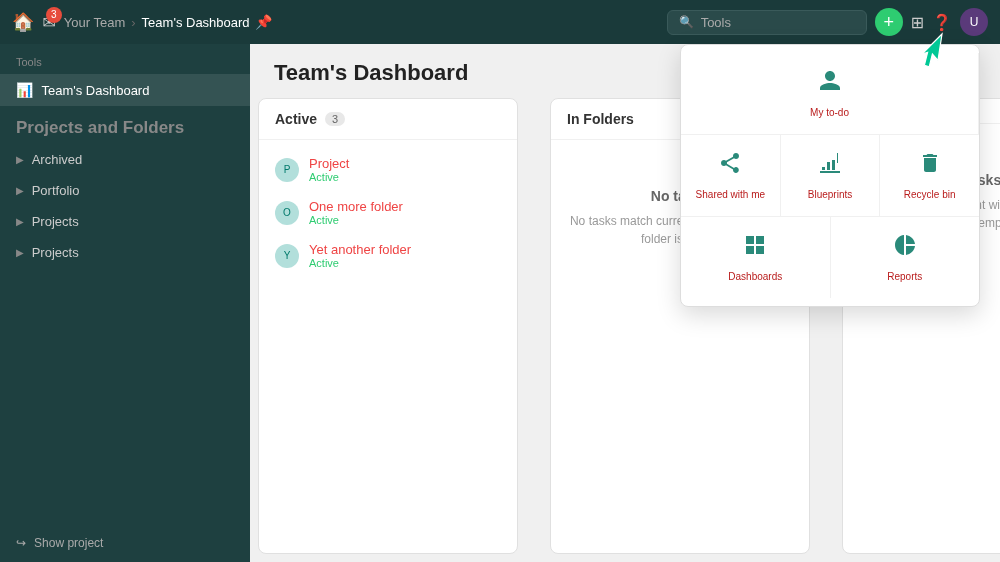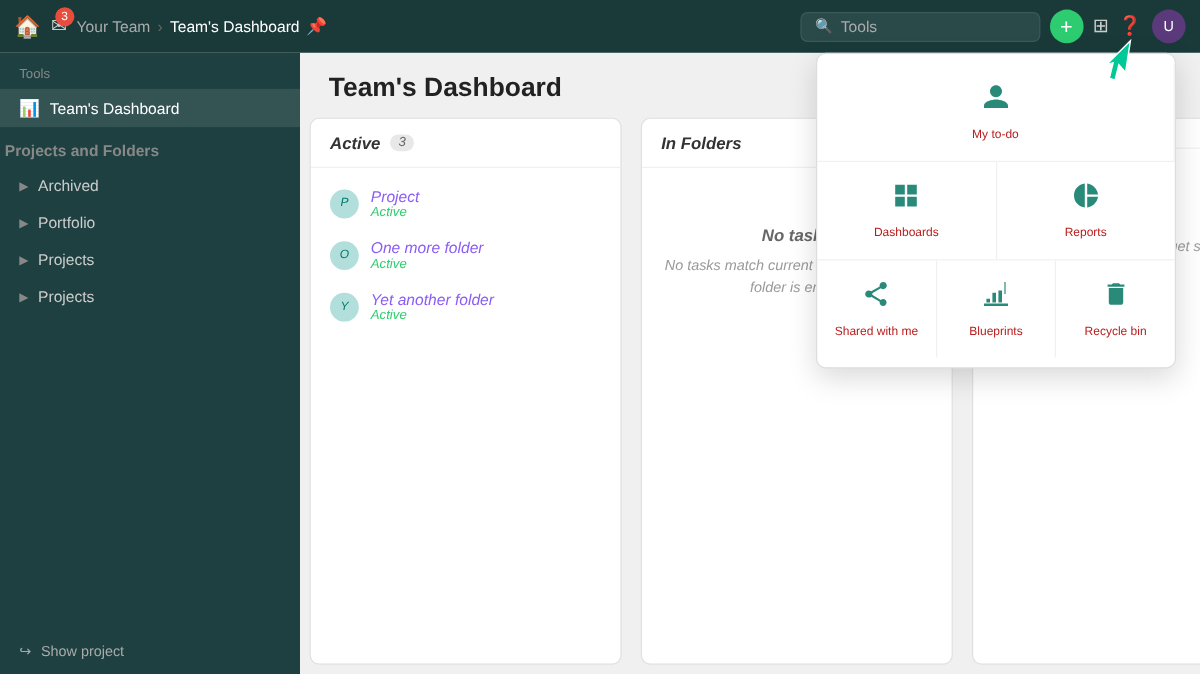--- a/index.html
+++ b/index.html
@@ -61,35 +61,35 @@
     .sidebar-item {
       display: flex; align-items: center; gap: 8px;
       padding: 8px 16px; cursor: pointer; color: #ccc;
       font-size: 13px;
     }
     .sidebar-item.active { background: rgba(255,255,255,0.1); color: #fff; }
     .sidebar-item .chevron { font-size: 10px; color: #888; }
     .sidebar-item .item-icon { font-size: 14px; color: #aaa; }
 
     .sidebar-projects-title {
-      font-size: 13px;
+      font-size: 17px;
       font-weight: 600;
       color: #888;
-      padding: 12px 4px 6px;
+      padding: 12px 16px 6px;
     }
 
     .sidebar-bottom { margin-top: auto; padding: 12px 16px; }
     .show-spaces { display: flex; align-items: center; gap: 8px; color: #aaa; font-size: 12px; cursor: pointer; }
 
     
     .content { flex: 1; display: flex; flex-direction: column; overflow: hidden; background: #f0f0f0; }
     .content-header { padding: 16px 24px 12px; background: #f0f0f0; }
     .content-title { font-size: 22px; font-weight: 600; color: #222; }
 
-    .widgets-area { display: flex; gap: 0; flex: 1; overflow: hidden; font-style: italic; }
+    .widgets-area { display: flex; gap: 16px; flex: 1; overflow: hidden; }
 
     .widget-card {
       background: #fff;
       border: 1px solid #e0e0e0;
       border-radius: 8px;
       margin: 0 8px 8px;
       flex: 1;
       display: flex;
       flex-direction: column;
       overflow: hidden;
@@ -97,21 +97,21 @@
     }
     .widget-header { padding: 12px 16px; border-bottom: 1px solid #f0f0f0; display: flex; align-items: center; gap: 8px; }
     .widget-title { font-size: 14px; font-weight: 600; color: #333; }
     .widget-count { background: #e8e8e8; color: #666; font-size: 11px; border-radius: 10px; padding: 1px 7px; }
     .widget-body { flex: 1; padding: 8px 0; overflow-y: auto; }
 
     .project-item { display: flex; align-items: center; gap: 10px; padding: 8px 16px; cursor: pointer; }
     .project-icon { width: 24px; height: 24px; border-radius: 50%; background: #ddd; display: flex; align-items: center; justify-content: center; font-size: 10px; color: #888; flex-shrink: 0; }
     .project-icon.teal { background: #b2dfdb; color: #00796b; }
     .project-info { display: flex; flex-direction: column; }
-    .project-name { font-size: 13px; color: #8b5cf6; }
+    .project-name { font-size: 13px; color: #ef4444; }
     .project-status { font-size: 11px; color: #2ecc71; font-weight: 500; }
 
     .no-tasks { text-align: center; padding: 40px 16px; color: #999; }
     .no-tasks-title { font-size: 14px; font-weight: 600; color: #666; margin-bottom: 8px; }
     .no-tasks-text { font-size: 12px; color: #999; line-height: 1.5; }
 
     
     .dropdown-overlay {
       position: fixed;
       top: 44px;
@@ -287,61 +287,61 @@
       </span>
       <span class="dropdown-item-label">My to-do</span>
     </div>
     <div class="dropdown-divider-v"></div>
   </div>
 
   <div class="dropdown-row">
     <div class="dropdown-item">
       <span class="dropdown-item-icon teal">
         <svg width="24" height="24" viewBox="0 0 24 24" fill="#2a8a7a">
+            <path d="M18 16.1c-.8 0-1.4.3-2 .8l-7.1-4.2c.1-.3.1-.5.1-.7s0-.4-.1-.7L16 7.2c.5.5 1.2.8 2 .8 1.7 0 3-1.3 3-3s-1.3-3-3-3-3 1.3-3 3c0 .2 0 .4.1.7L8 9.8C7.5 9.3 6.8 9 6 9c-1.7 0-3 1.3-3 3s1.3 3 3 3c.8 0 1.5-.3 2-.8l7.1 4.2c-.1.2-.1.5-.1.7 0 1.6 1.3 2.9 2.9 2.9s2.9-1.3 2.9-2.9-1.2-3-2.8-3z"></path>
+          </svg>
+      </span>
+      <span class="dropdown-item-label">Shared with me</span>
+    </div>
+    <div class="dropdown-divider-v"></div>
+    <div class="dropdown-item">
+      <span class="dropdown-item-icon teal">
+        <svg width="24" height="24" viewBox="0 0 24 24" fill="#2a8a7a">
+            <path d="M2 20h20v2H2v-2zM4 16h3v3H4v-3zm5-5h3v8H9v-8zM14 9h3v10h-3V9zM19 2h1v10h-1V2z"></path>
+          </svg>
+      </span>
+      <span class="dropdown-item-label">Blueprints</span>
+    </div>
+    <div class="dropdown-divider-v"></div>
+    <div class="dropdown-item">
+      <span class="dropdown-item-icon teal">
+        <svg width="24" height="24" viewBox="0 0 24 24" fill="#2a8a7a">
+            <path d="M6 19c0 1.1.9 2 2 2h8c1.1 0 2-.9 2-2V7H6v12zM19 4h-3.5l-1-1h-5l-1 1H5v2h14V4z"></path>
+          </svg>
+      </span>
+      <span class="dropdown-item-label">Recycle bin</span>
+    </div>
+  </div>
+
+  <div class="dropdown-row">
+    <div class="dropdown-item">
+      <span class="dropdown-item-icon teal">
+        <svg width="24" height="24" viewBox="0 0 24 24" fill="#2a8a7a">
             <path d="M3 3h8v8H3V3zm0 10h8v8H3v-8zm10-10h8v8h-8V3zm0 10h8v8h-8v-8z"></path>
           </svg>
       </span>
       <span class="dropdown-item-label">Dashboards</span>
     </div>
     <div class="dropdown-divider-v"></div>
     <div class="dropdown-item">
       <span class="dropdown-item-icon teal">
         <svg width="24" height="24" viewBox="0 0 24 24" fill="#2a8a7a">
             <path d="M11 2v20c-5.1-.5-9-4.8-9-10s3.9-9.5 9-10zm2 0v9h9c-.5-4.6-4.4-8.3-9-9zm0 11v9c4.6-.7 8.4-4.4 9-9h-9z"></path>
           </svg>
       </span>
       <span class="dropdown-item-label">Reports</span>
-    </div>
-  </div>
-
-  <div class="dropdown-row">
-    <div class="dropdown-item">
-      <span class="dropdown-item-icon teal">
-        <svg width="24" height="24" viewBox="0 0 24 24" fill="#2a8a7a">
-            <path d="M18 16.1c-.8 0-1.4.3-2 .8l-7.1-4.2c.1-.3.1-.5.1-.7s0-.4-.1-.7L16 7.2c.5.5 1.2.8 2 .8 1.7 0 3-1.3 3-3s-1.3-3-3-3-3 1.3-3 3c0 .2 0 .4.1.7L8 9.8C7.5 9.3 6.8 9 6 9c-1.7 0-3 1.3-3 3s1.3 3 3 3c.8 0 1.5-.3 2-.8l7.1 4.2c-.1.2-.1.5-.1.7 0 1.6 1.3 2.9 2.9 2.9s2.9-1.3 2.9-2.9-1.2-3-2.8-3z"></path>
-          </svg>
-      </span>
-      <span class="dropdown-item-label">Shared with me</span>
-    </div>
-    <div class="dropdown-divider-v"></div>
-    <div class="dropdown-item">
-      <span class="dropdown-item-icon teal">
-        <svg width="24" height="24" viewBox="0 0 24 24" fill="#2a8a7a">
-            <path d="M2 20h20v2H2v-2zM4 16h3v3H4v-3zm5-5h3v8H9v-8zM14 9h3v10h-3V9zM19 2h1v10h-1V2z"></path>
-          </svg>
-      </span>
-      <span class="dropdown-item-label">Blueprints</span>
-    </div>
-    <div class="dropdown-divider-v"></div>
-    <div class="dropdown-item">
-      <span class="dropdown-item-icon teal">
-        <svg width="24" height="24" viewBox="0 0 24 24" fill="#2a8a7a">
-            <path d="M6 19c0 1.1.9 2 2 2h8c1.1 0 2-.9 2-2V7H6v12zM19 4h-3.5l-1-1h-5l-1 1H5v2h14V4z"></path>
-          </svg>
-      </span>
-      <span class="dropdown-item-label">Recycle bin</span>
     </div>
   </div>
 </div>
 
 <svg class="cursor-arrow" viewBox="0 0 50 50">
   <path d="M 40 5 L 15 30 L 22 28 L 18 44 L 24 46 L 28 30 L 35 38 Z" fill="#00c896" stroke="#fff" stroke-width="1.5"></path>
 </svg>
 
 </body></html>

